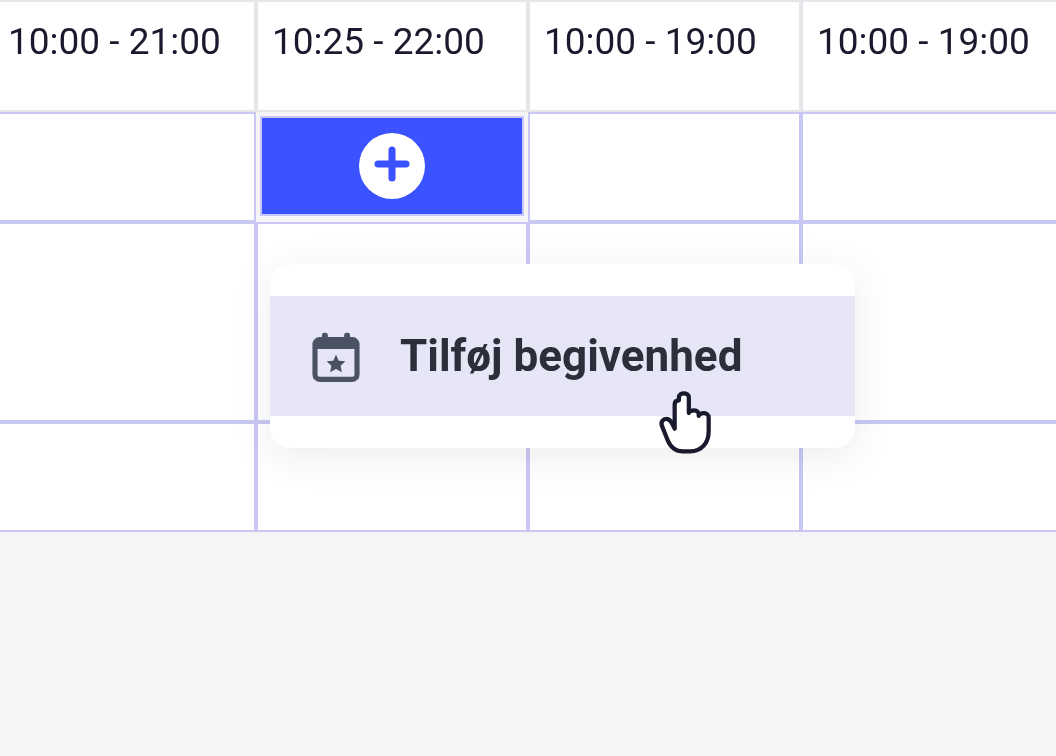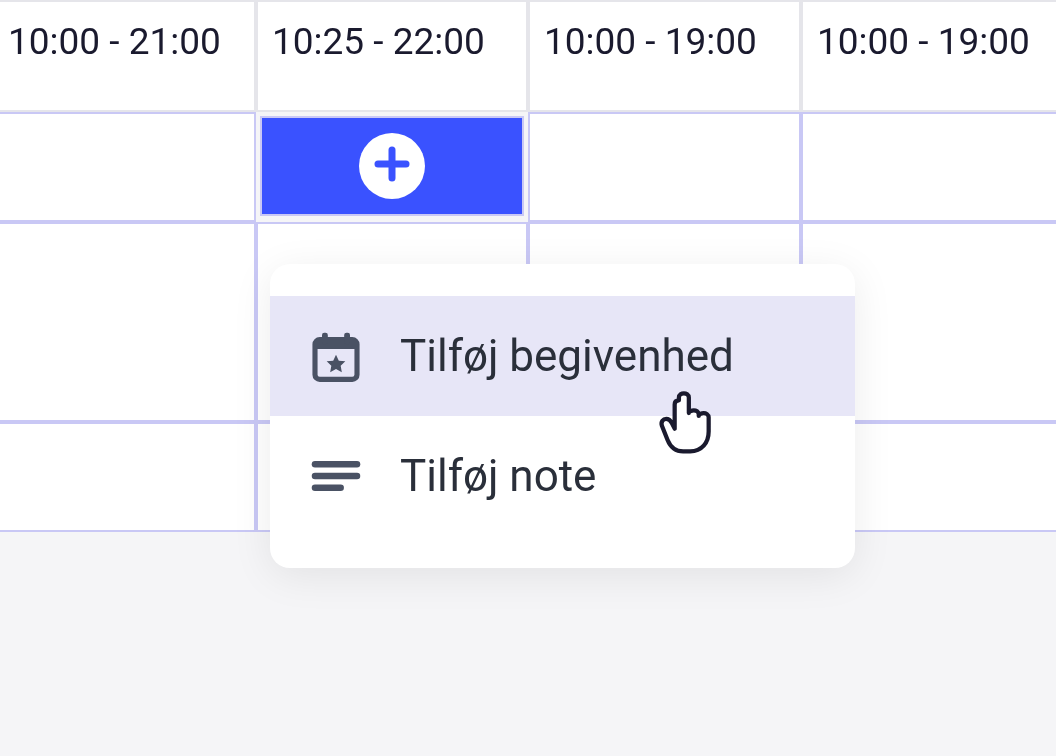--- a/index.html
+++ b/index.html
@@ -91,21 +91,21 @@
       align-items: center;
       justify-content: center;
       flex-shrink: 0;
     }
     .menu-icon svg {
       width: 56px;
       height: 56px;
     }
     .menu-label {
       font-size: 44px;
-      font-weight: 400;
+      font-weight: 700;
       color: #2a2f3a;
     }
     .cursor {
       position: absolute;
       top: 389px;
       left: 656px;
       z-index: 20;
       pointer-events: none;
     }
     .cursor svg {
@@ -153,30 +153,20 @@
       <svg viewBox="0 0 24 24" fill="#4a5264">
         <rect x="3" y="5" width="18" height="17" rx="2" fill="none" stroke="#4a5264" stroke-width="2.2"></rect>
         <rect x="3" y="5" width="18" height="4" fill="#4a5264"></rect>
         <rect x="6" y="2" width="2.5" height="5" rx="1" fill="#4a5264"></rect>
         <rect x="15.5" y="2" width="2.5" height="5" rx="1" fill="#4a5264"></rect>
         <path d="M12 11.5 L13.2 14 L16 14.3 L14 16.2 L14.5 19 L12 17.6 L9.5 19 L10 16.2 L8 14.3 L10.8 14 Z" fill="#4a5264"></path>
       </svg>
     </span>
     <span class="menu-label">Tilføj begivenhed</span>
   </div>
-  <div class="menu-item">
-    <span class="menu-icon">
-      <svg viewBox="0 0 24 24" fill="none" stroke="#4a5264" stroke-width="2.8" stroke-linecap="round">
-        <line x1="3" y1="7" x2="21" y2="7"></line>
-        <line x1="3" y1="12" x2="21" y2="12"></line>
-        <line x1="3" y1="17" x2="14" y2="17"></line>
-      </svg>
-    </span>
-    <span class="menu-label">Tilføj note</span>
-  </div>
 </div>
 
 <div class="cursor">
   <svg viewBox="0 0 40 48" fill="#ffffff" stroke="#1a1a2e" stroke-width="3" stroke-linejoin="round">
     <path d="M 15 6 
              C 15 4, 17 3, 18.5 3
              C 20 3, 22 4, 22 6
              L 22 17
              C 22 16, 24 15, 25.5 15
              C 27 15, 29 16, 29 18

